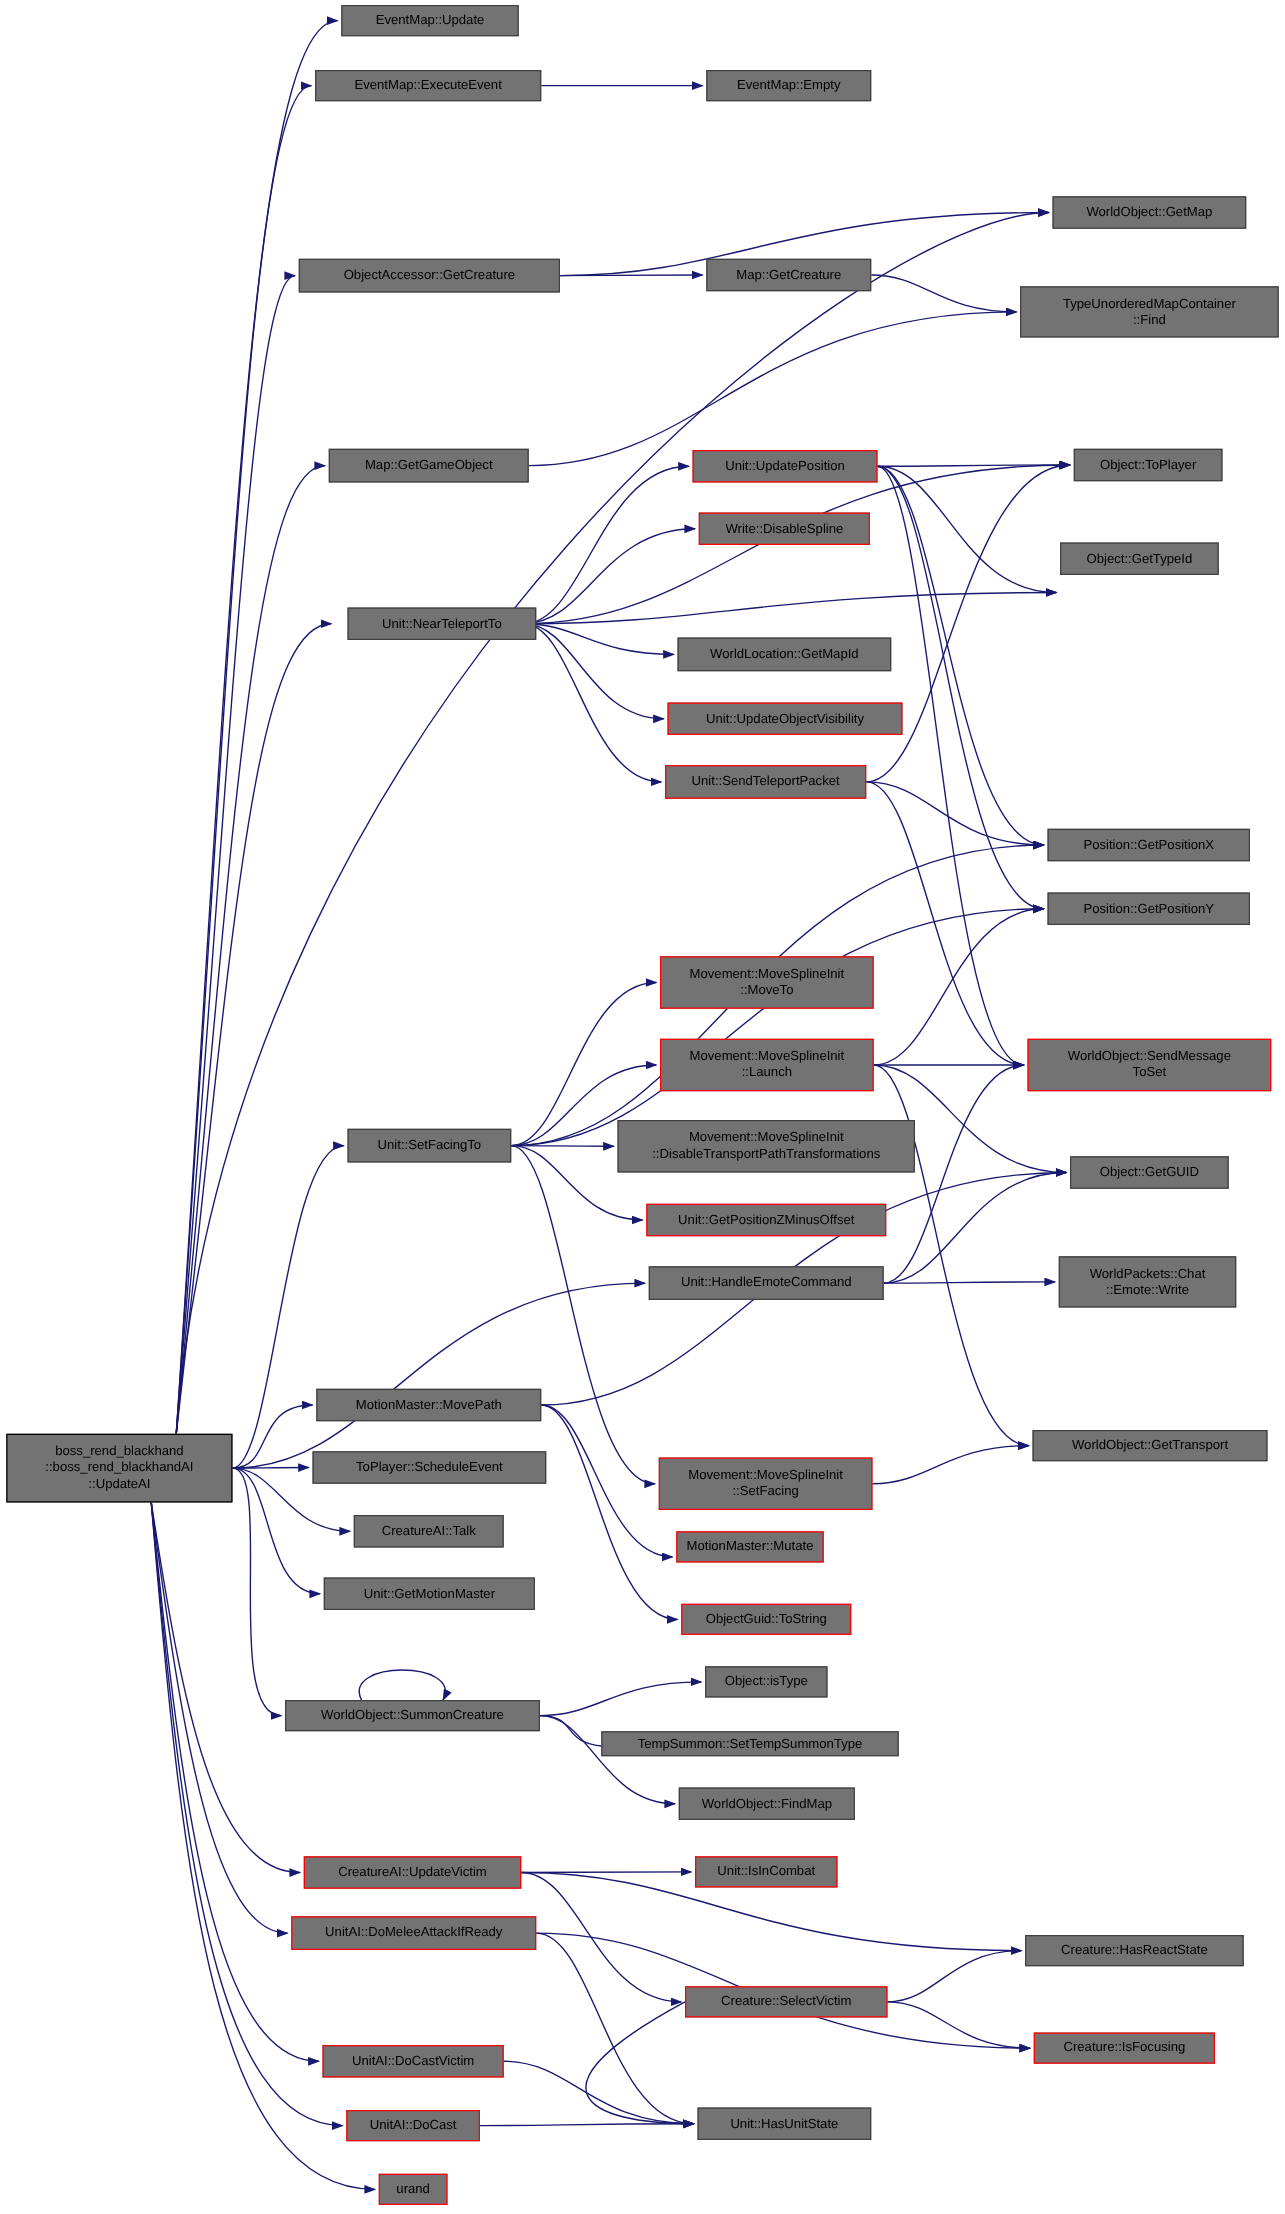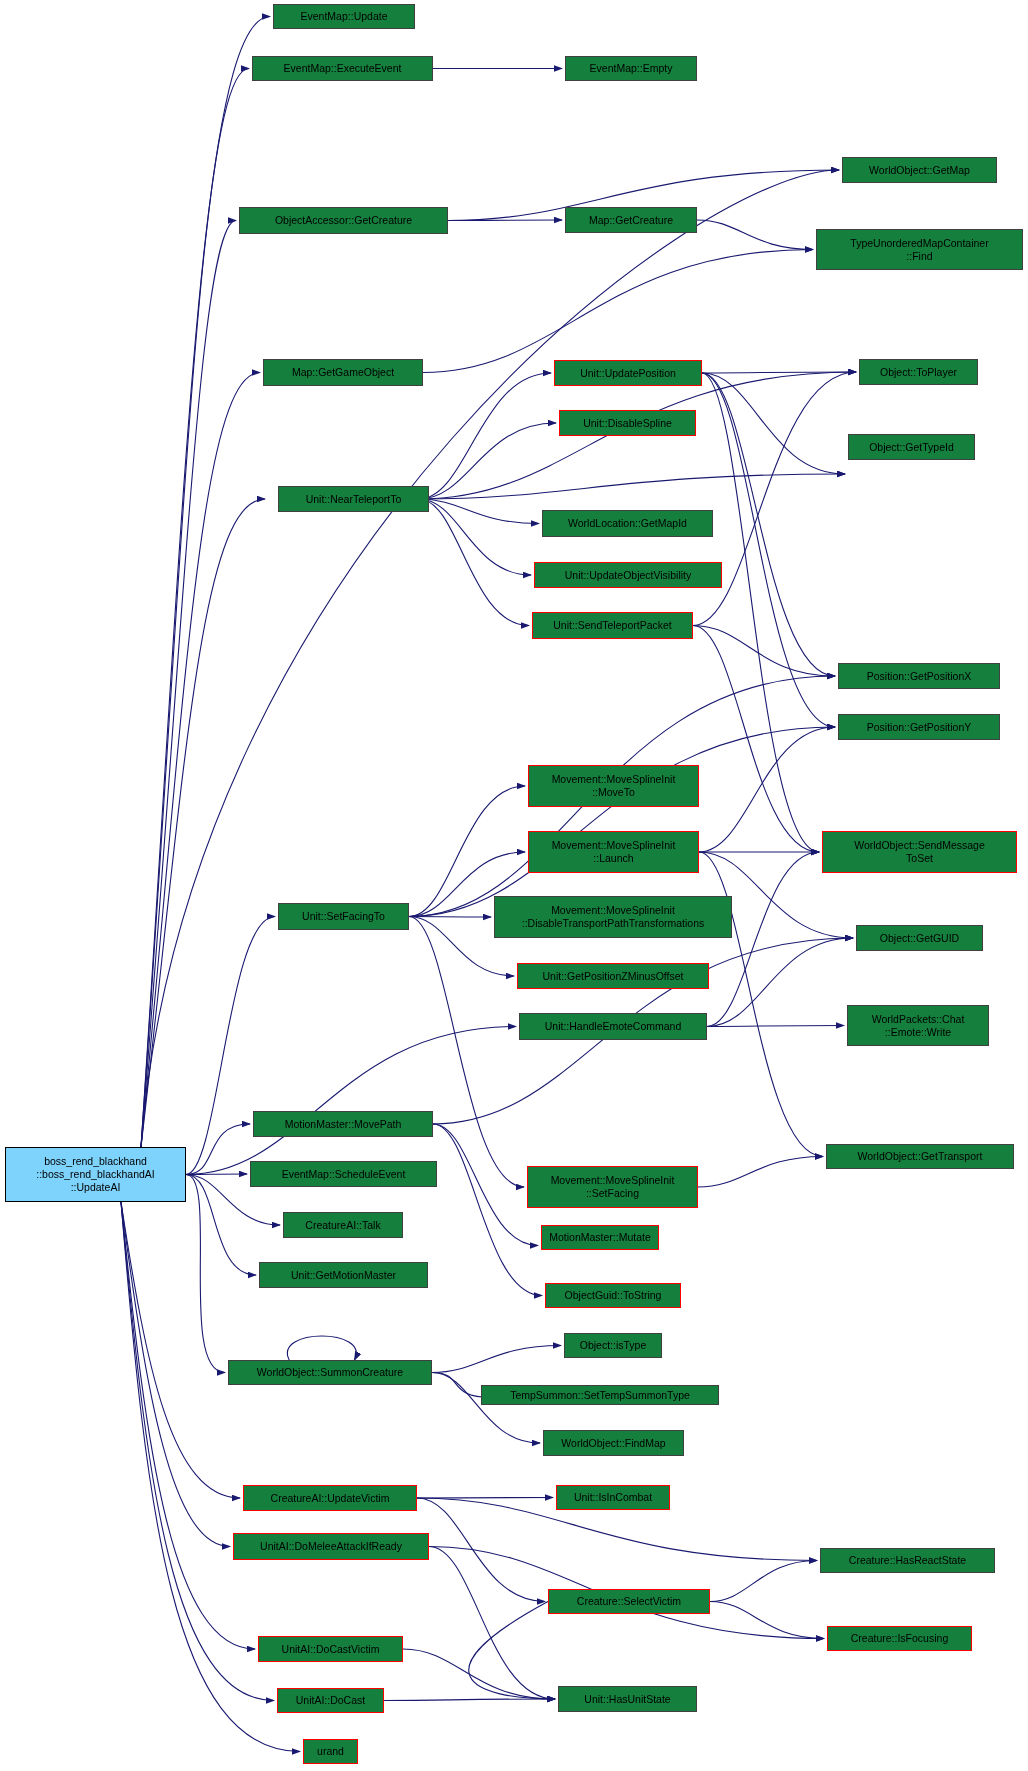--- a/index.html
+++ b/index.html
@@ -19,33 +19,33 @@
     stroke:#191970;
     stroke-width:1.1px;
   }
   .node{
     position:absolute;
     box-sizing:border-box;
     display:flex;
     flex-direction:column;
     align-items:center;
     justify-content:center;
-    background:#15803d;
+    background:#737373;
     border:1px solid #404040;
     color:#000000;
     font-size:10.5px;
     line-height:13px;
     text-align:center;
     white-space:nowrap;
     z-index:1;
     cursor:pointer;
   }
   .node.red{border-color:#ff0000;}
   .node.main{
-    background:#7dd3fc;
+    background:#737373;
     border-color:#000000;
     cursor:default;
   }
 </style>
 </head>
 <body>
 
 <div class="canvas">
   <svg class="edges" width="1028" height="1771" viewBox="0 0 1028 1771" xmlns="http://www.w3.org/2000/svg">
     <defs>
@@ -157,21 +157,21 @@
       <div class="node" style="left: 263px; top: 359px; width: 160px; height: 27px;">
         <div>Map::GetGameObject</div>
       </div>
       <div class="node red" style="left: 554px; top: 360px; width: 148px; height: 26px;">
         <div>Unit::UpdatePosition</div>
       </div>
       <div class="node" style="left: 859px; top: 359px; width: 119px; height: 26px;">
         <div>Object::ToPlayer</div>
       </div>
       <div class="node red" style="left: 559px; top: 410px; width: 137px; height: 26px;">
-        <div>Unit::DisableSpline</div>
+        <div>Write::DisableSpline</div>
       </div>
       <div class="node" style="left: 848px; top: 434px; width: 127px; height: 26px;">
         <div>Object::GetTypeId</div>
       </div>
       <div class="node" style="left: 268px; top: 486px; width: 151px; height: 26px; margin-left: 10px;">
         <div>Unit::NearTeleportTo</div>
       </div>
       <div class="node" style="left: 542px; top: 510px; width: 171px; height: 27px; justify-content: center;">
         <div>WorldLocation::GetMapId</div>
       </div>
@@ -216,21 +216,21 @@
         <div>Unit::HandleEmoteCommand</div>
       </div>
       <div class="node" style="left: 847px; top: 1005px; width: 142px; height: 41px;">
         <div>WorldPackets::Chat</div>
         <div>::Emote::Write</div>
       </div>
       <div class="node" style="left: 253px; top: 1111px; width: 180px; height: 26px;">
         <div>MotionMaster::MovePath</div>
       </div>
       <div class="node" style="left: 250px; top: 1161px; width: 187px; height: 26px;">
-        <div>EventMap::ScheduleEvent</div>
+        <div>ToPlayer::ScheduleEvent</div>
       </div>
       <div class="node" style="left: 283px; top: 1212px; width: 120px; height: 26px;">
         <div>CreatureAI::Talk</div>
       </div>
       <div class="node" style="left: 259px; top: 1262px; width: 169px; height: 26px;">
         <div>Unit::GetMotionMaster</div>
       </div>
       <div class="node red" style="left: 527px; top: 1166px; width: 171px; height: 42px;">
         <div>Movement::MoveSplineInit</div>
         <div>::SetFacing</div>

